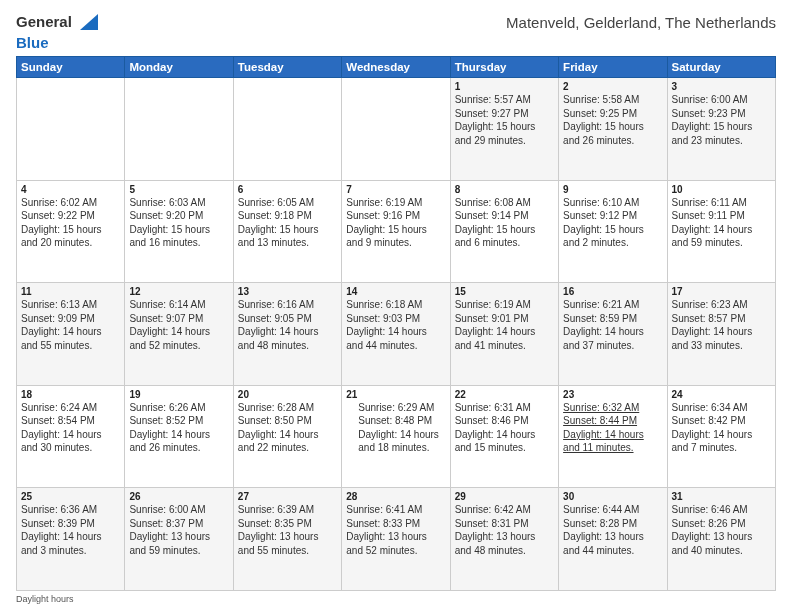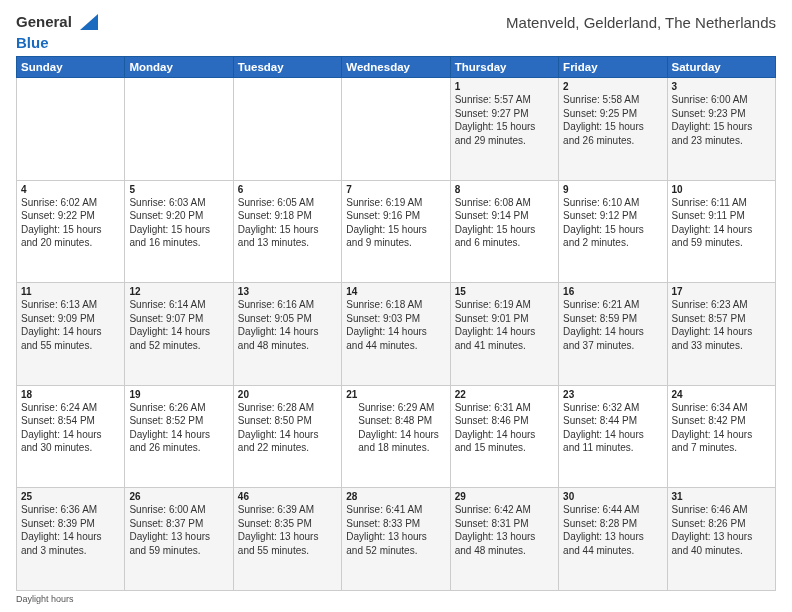--- a/index.html
+++ b/index.html
@@ -313,21 +313,21 @@
             </td>
             <td>
               <span class="day-number">22</span>
               <div class="day-info" style="white-space: pre-line;">Sunrise: 6:31 AM
 Sunset: 8:46 PM
 Daylight: 14 hours
 and 15 minutes.</div>
             </td>
             <td>
               <span class="day-number">23</span>
-              <div class="day-info" style="white-space: pre-line;">Sunrise: 6:32 AM
+              <div class="day-info" style="white-space: pre-line; text-decoration: underline;">Sunrise: 6:32 AM
 Sunset: 8:44 PM
 Daylight: 14 hours
 and 11 minutes.</div>
             </td>
             <td>
               <span class="day-number">24</span>
               <div class="day-info" style="white-space: pre-line;">Sunrise: 6:34 AM
 Sunset: 8:42 PM
 Daylight: 14 hours
 and 7 minutes.</div>
@@ -342,21 +342,21 @@
 and 3 minutes.</div>
             </td>
             <td>
               <span class="day-number">26</span>
               <div class="day-info" style="white-space: pre-line;">Sunrise: 6:00 AM
 Sunset: 8:37 PM
 Daylight: 13 hours
 and 59 minutes.</div>
             </td>
             <td>
-              <span class="day-number">46</span>
+              <span class="day-number">27</span>
               <div class="day-info" style="white-space: pre-line;">Sunrise: 6:39 AM
 Sunset: 8:35 PM
 Daylight: 13 hours
 and 55 minutes.</div>
             </td>
             <td>
               <span class="day-number">28</span>
               <div class="day-info" style="white-space: pre-line;">Sunrise: 6:41 AM
 Sunset: 8:33 PM
 Daylight: 13 hours

